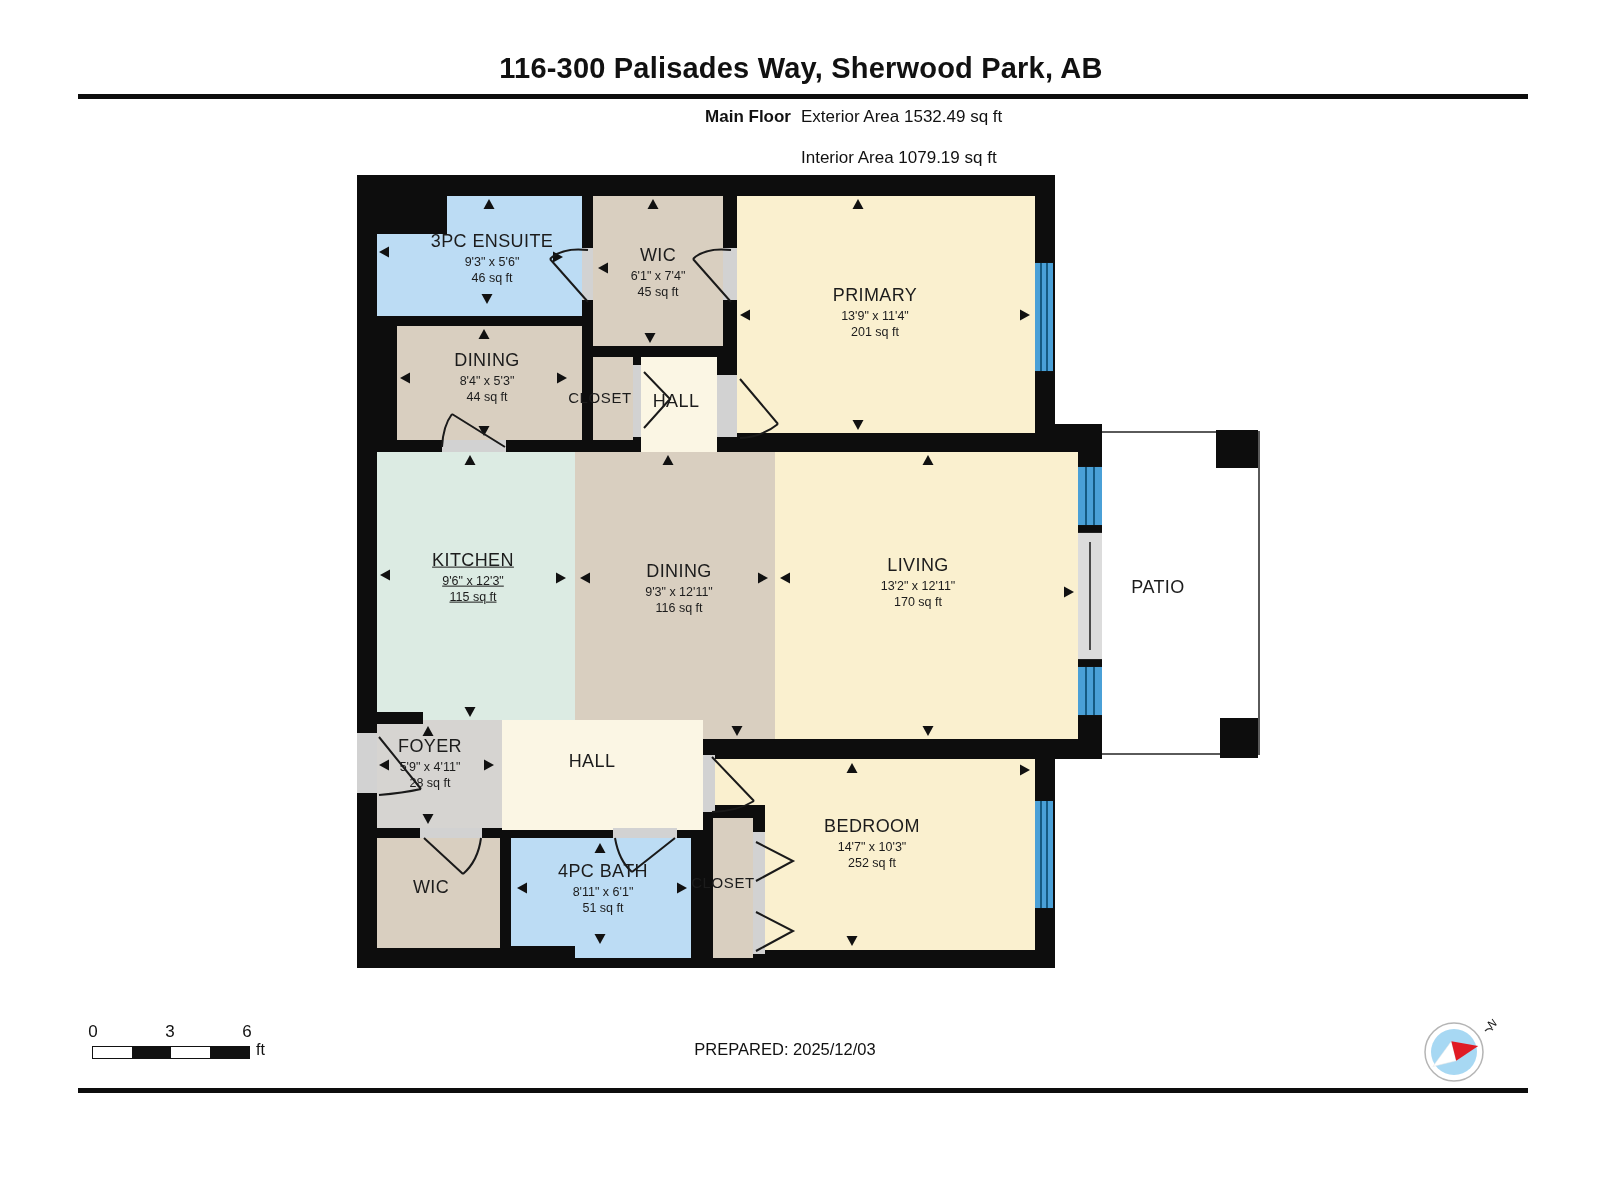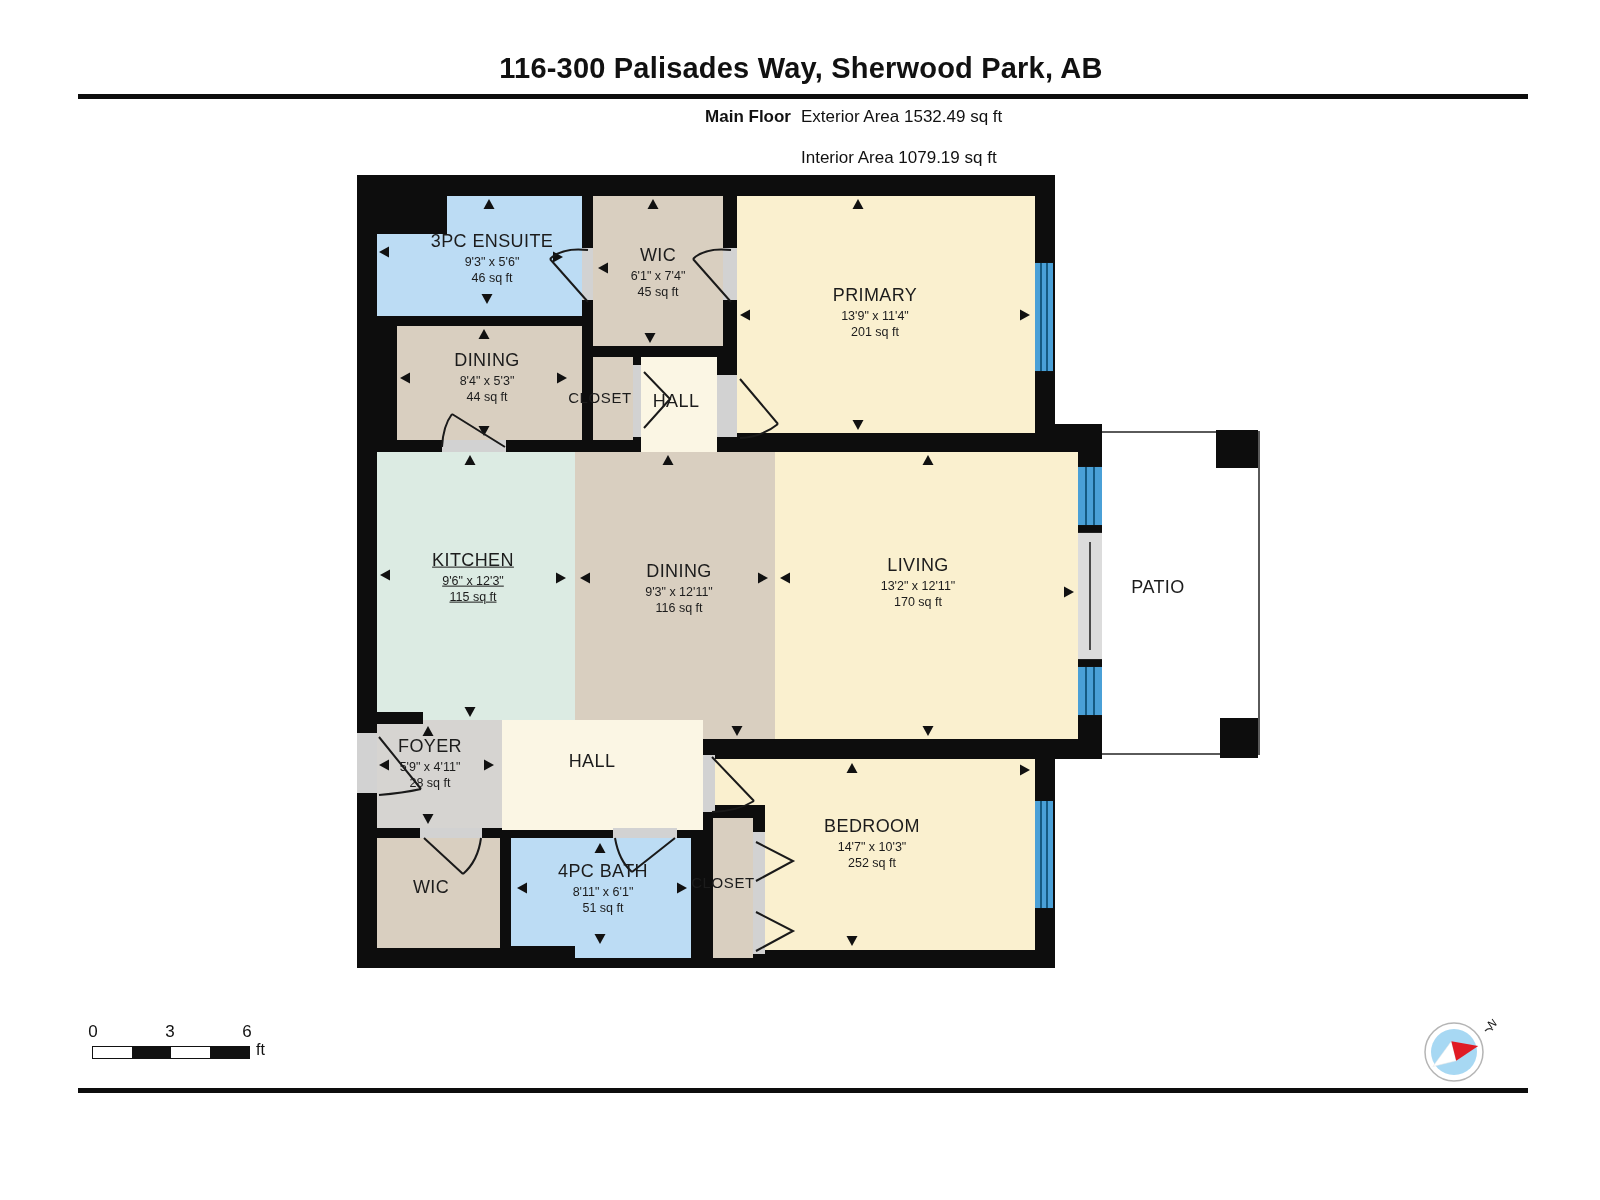--- a/index.html
+++ b/index.html
@@ -253,20 +253,21 @@
   <div class="abs tick" style="left:162px;">3</div>
   <div class="abs tick" style="left:239px;">6</div>
   <div class="abs" id="scalebar">
     <div style="width:39px;background:#fff;"></div>
     <div style="width:39px;background:#111;"></div>
     <div style="width:39px;background:#fff;"></div>
     <div style="width:39px;background:#111;"></div>
   </div>
   <div class="abs" id="scale-unit">ft</div>
 
+  <div class="abs" id="prepared">PREPARED: 2025/12/03</div>
 
   <svg class="abs" style="left:1419px;top:1015px;" width="84" height="74" viewBox="0 0 84 74">
     <circle cx="35" cy="37" r="29" fill="#ffffff" stroke="#b5b5b5" stroke-width="1.5"></circle>
     <circle cx="35" cy="37" r="23" fill="#a7d8f3"></circle>
     <g transform="rotate(-14 35 37)">
       <polygon points="11,46 35,26 35,46" fill="#ffffff" stroke="#e8e8e8" stroke-width="0.5"></polygon>
       <polygon points="35,26 60,37 35,46" fill="#e01b24"></polygon>
     </g>
     <path d="M66 16 q4 -4 8 -1" fill="none" stroke="#333" stroke-width="1.2"></path>
     <text x="72" y="14" font-size="11" fill="#111" transform="rotate(-35 72 14)">N</text>

